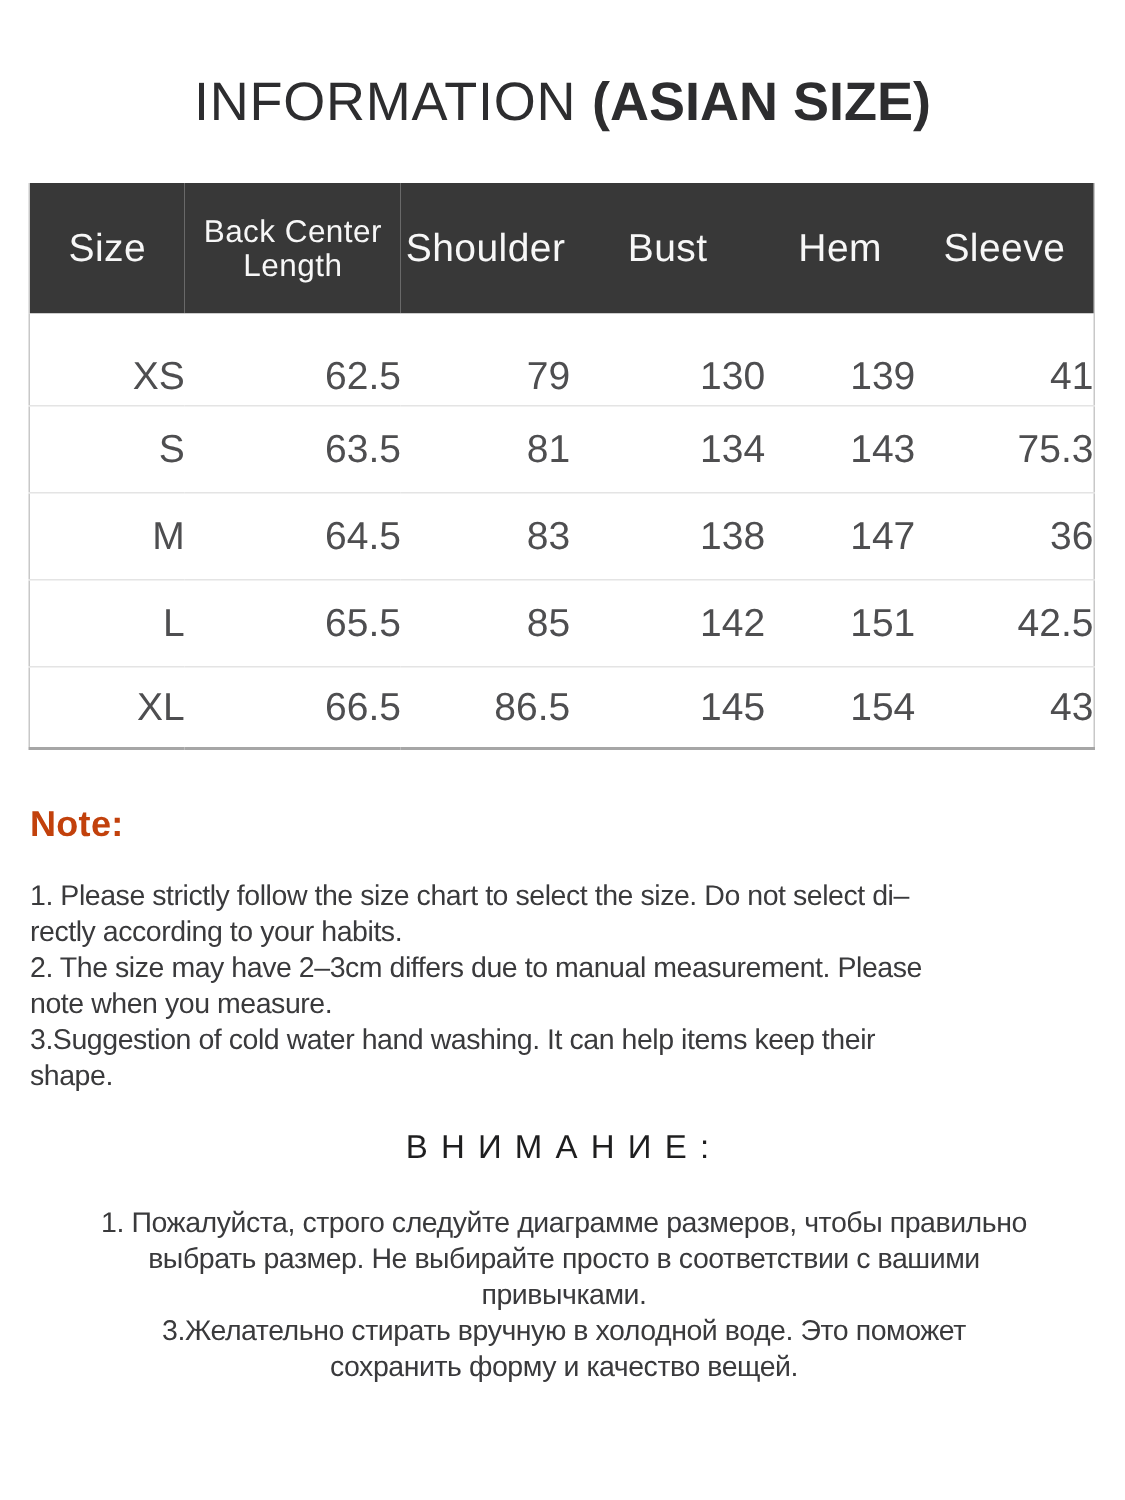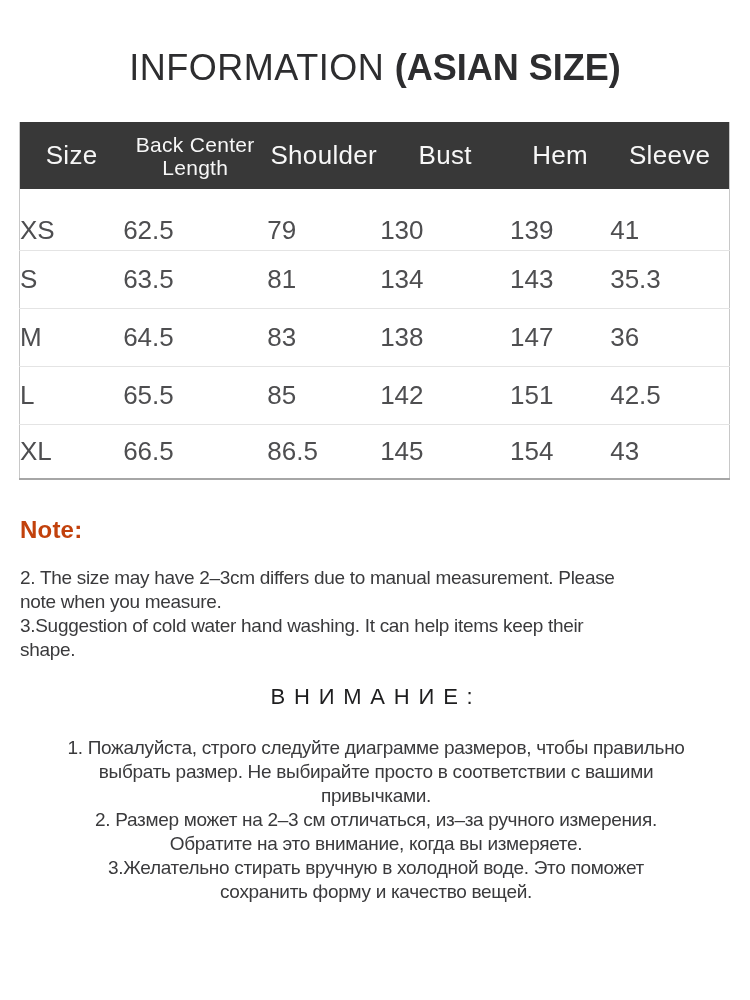--- a/index.html
+++ b/index.html
@@ -40,37 +40,37 @@
     table-layout:fixed;
     width:711px;
     margin:36px 20px 0 19px;
     border-left:1px solid var(--table-border);
     border-right:1px solid var(--table-border);
     border-bottom:2px solid var(--table-border-bottom);
   }
   table.size-chart thead th{
     background:var(--header-bg);
     color:var(--header-text);
-    height:67px;
+    height:87px;
     font-size:26px;
     font-weight:400;
     text-align:center;
     vertical-align:middle;
     padding:0;
     letter-spacing:0.3px;
   }
   table.size-chart thead th.small{
     font-size:21px;
     line-height:23px;
     white-space:pre-line;
   }
   table.size-chart tbody td{
     height:57px;
     padding:0;
-    text-align:left;
+    text-align:right;
     vertical-align:middle;
     font-size:26px;
     color:var(--body-text);
     border-top:1px solid var(--row-divider);
     background:#ffffff;
   }
   table.size-chart tbody tr:first-child td{
     border-top:none;
     padding-top:22px;
     height:39px;
@@ -138,21 +138,21 @@
         <td>130</td>
         <td>139</td>
         <td>41</td>
       </tr>
       <tr>
         <td>S</td>
         <td>63.5</td>
         <td>81</td>
         <td>134</td>
         <td>143</td>
-        <td>35.3</td>
+        <td>75.3</td>
       </tr>
       <tr>
         <td>M</td>
         <td>64.5</td>
         <td>83</td>
         <td>138</td>
         <td>147</td>
         <td>36</td>
       </tr>
       <tr>
@@ -169,30 +169,30 @@
         <td>86.5</td>
         <td>145</td>
         <td>154</td>
         <td>43</td>
       </tr>
     </tbody>
   </table>
 
   <section class="note-section">
     <h2 class="section-heading">Note:</h2>
+    <p class="body-text">1. Please strictly follow the size chart  to select the size. Do not select di–
+rectly according to your habits.</p>
     <p class="body-text">2. The size may have 2–3cm differs due to manual measurement. Please
 note when you measure.</p>
     <p class="body-text">3.Suggestion of cold water hand washing. It can help items keep their
 shape.</p>
   </section>
 
   <section class="attention-section">
     <h2 class="attention-heading">ВНИМАНИЕ:</h2>
     <p class="body-text">1. Пожалуйста, строго следуйте диаграмме размеров, чтобы правильно
 выбрать размер. Не выбирайте просто в соответствии с вашими
 привычками.</p>
-    <p class="body-text">2. Размер может на 2–3 см отличаться, из–за ручного измерения.
-Обратите на это внимание, когда вы измеряете.</p>
     <p class="body-text">3.Желательно стирать вручную в холодной воде. Это поможет
 сохранить форму и качество вещей.</p>
   </section>
 
 </div>
 
 </body></html>

